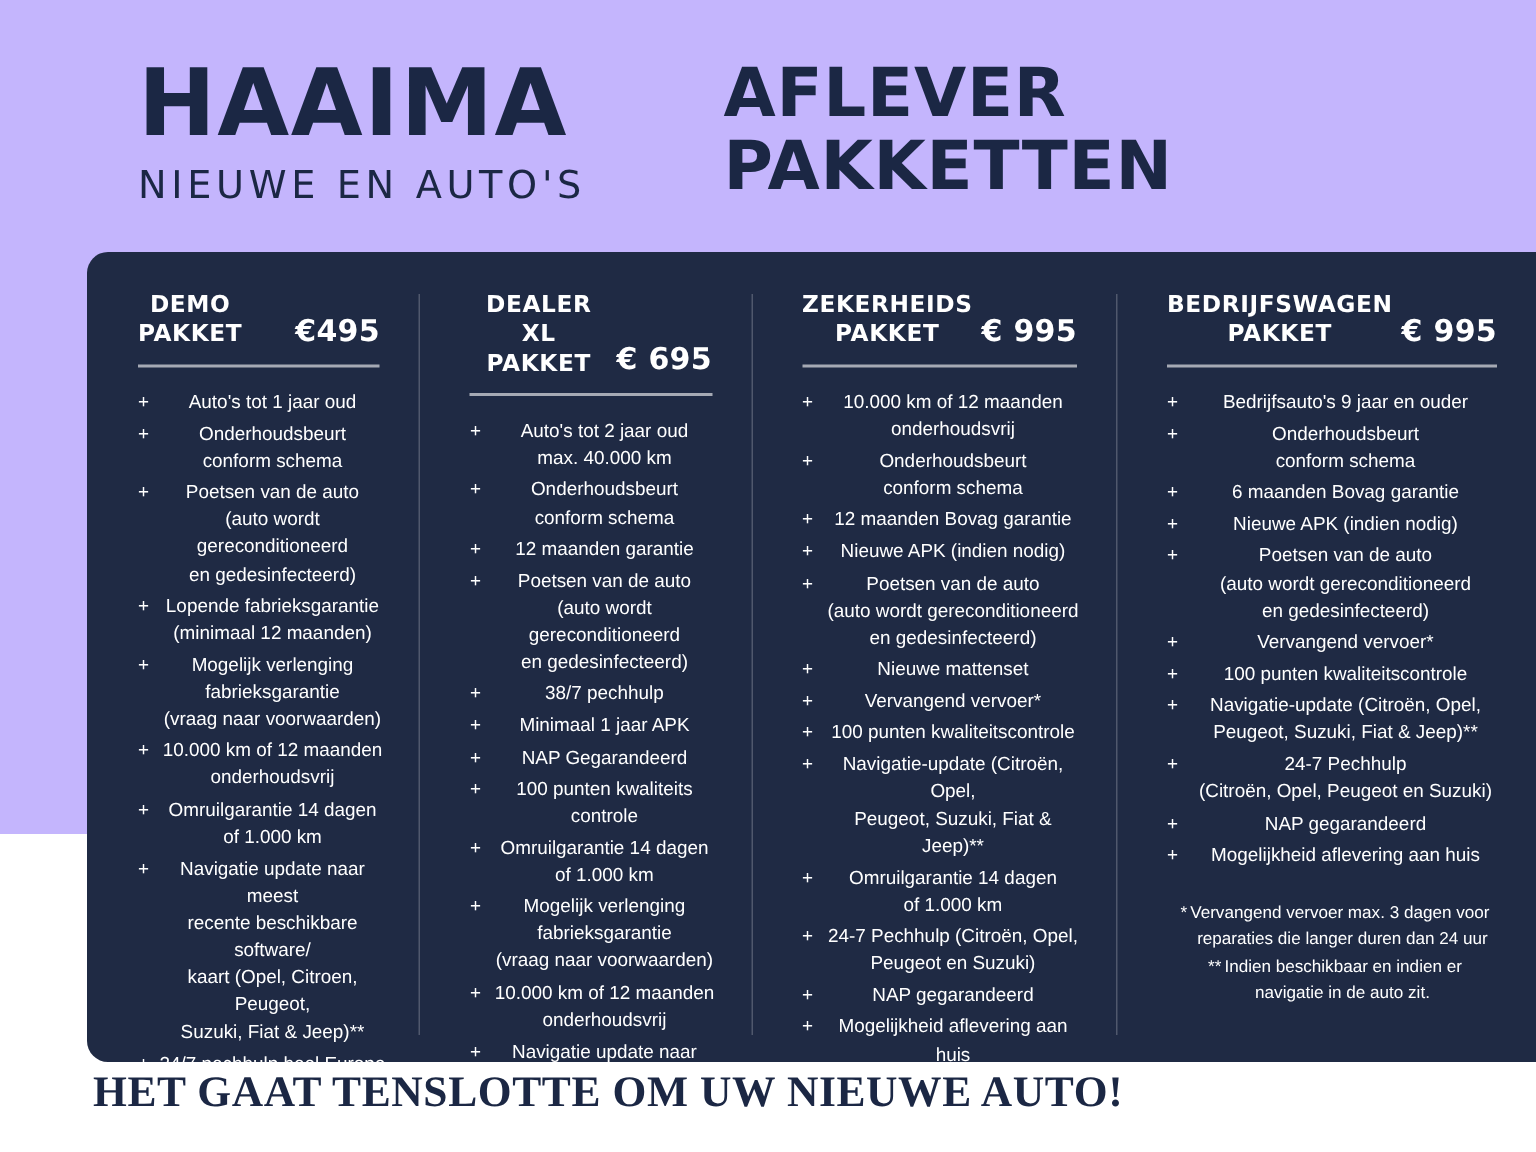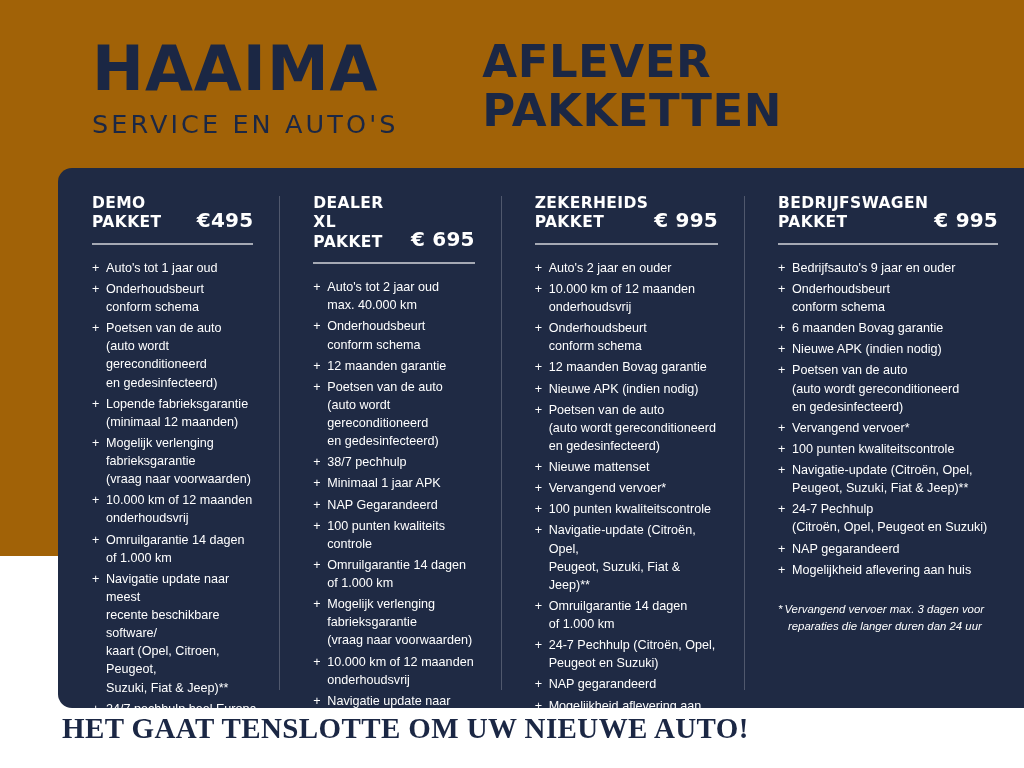--- a/index.html
+++ b/index.html
@@ -7,21 +7,21 @@
     width: 1024px;
     height: 768px;
     background: #ffffff;
     font-family: "Liberation Sans", sans-serif;
     overflow: hidden;
   }
   .page {
     position: relative;
     width: 1024px;
     height: 556px;
-    background: #a16207;
+    background: #c4b5fd;
   }
 
   
   .header {
     display: flex;
     align-items: flex-start;
     padding: 38px 0 0 92px;
     height: 168px;
   }
   .brand {
@@ -63,20 +63,21 @@
     background: #1f2a44;
     border-radius: 14px 0 0 14px;
     display: flex;
     padding: 26px 0 0 0;
     color: #ffffff;
   }
   .col {
     position: relative;
     padding: 0 22px 0 34px;
     flex: 1 1 0;
+    text-align: center;
   }
   .col + .col::before {
     content: "";
     position: absolute;
     left: 0;
     top: 2px;
     bottom: 18px;
     width: 1px;
     background: rgba(255,255,255,0.22);
   }
@@ -123,21 +124,20 @@
     left: 0;
     top: 0;
     font-size: 12.6px;
     line-height: 1.44;
     color: #ffffff;
   }
   .footnotes {
     margin-top: 22px;
     font-size: 11.4px;
     line-height: 1.5;
-    font-style: italic;
   }
   .footnotes div {
     margin-bottom: 2px;
     white-space: pre-line;
     text-indent: 0;
     padding-left: 10px;
   }
   .footnotes div span.mark {
     margin-left: -10px;
     margin-right: 2px;
@@ -158,21 +158,21 @@
   }
 </style>
 </head>
 <body>
 
 <div class="page">
 
   <div class="header">
     <div class="brand">
       <div class="brand-name">HAAIMA</div>
-      <div class="brand-sub">SERVICE EN AUTO'S</div>
+      <div class="brand-sub">NIEUWE EN AUTO'S</div>
     </div>
     <div class="doc-title">AFLEVER
 PAKKETTEN</div>
   </div>
 
   <div class="panel">
 
     <div class="col">
       <div class="col-head">
         <div class="col-title">DEMO
@@ -239,21 +239,20 @@
       </ul>
     </div>
 
     <div class="col">
       <div class="col-head">
         <div class="col-title">ZEKERHEIDS
 PAKKET</div>
         <div class="col-price">€ 995</div>
       </div>
       <ul class="features">
-        <li>Auto's 2 jaar en ouder</li>
         <li>10.000 km of 12 maanden
 onderhoudsvrij</li>
         <li>Onderhoudsbeurt
 conform schema</li>
         <li>12 maanden Bovag garantie</li>
         <li>Nieuwe APK (indien nodig)</li>
         <li>Poetsen van de auto
 (auto wordt gereconditioneerd
 en gedesinfecteerd)</li>
         <li>Nieuwe mattenset</li>
@@ -290,20 +289,22 @@
         <li>Navigatie-update (Citroën, Opel,
 Peugeot, Suzuki, Fiat &amp; Jeep)**</li>
         <li>24-7 Pechhulp
 (Citroën, Opel, Peugeot en Suzuki)</li>
         <li>NAP gegarandeerd</li>
         <li>Mogelijkheid aflevering aan huis</li>
       </ul>
       <div class="footnotes">
         <div><span class="mark">*</span><span>Vervangend vervoer max. 3 dagen voor
   reparaties die langer duren dan 24 uur</span></div>
+        <div><span class="mark">**</span><span>Indien beschikbaar en indien er
+  navigatie in de auto zit.</span></div>
       </div>
     </div>
 
   </div>
 
   <div class="footer">HET GAAT TENSLOTTE OM UW NIEUWE AUTO!</div>
 
 </div>
 
 </body></html>

